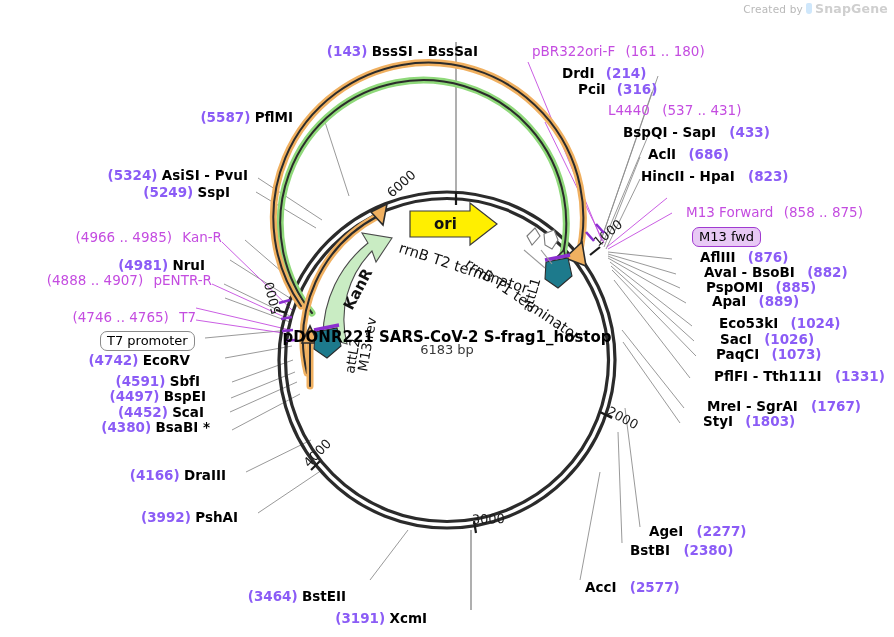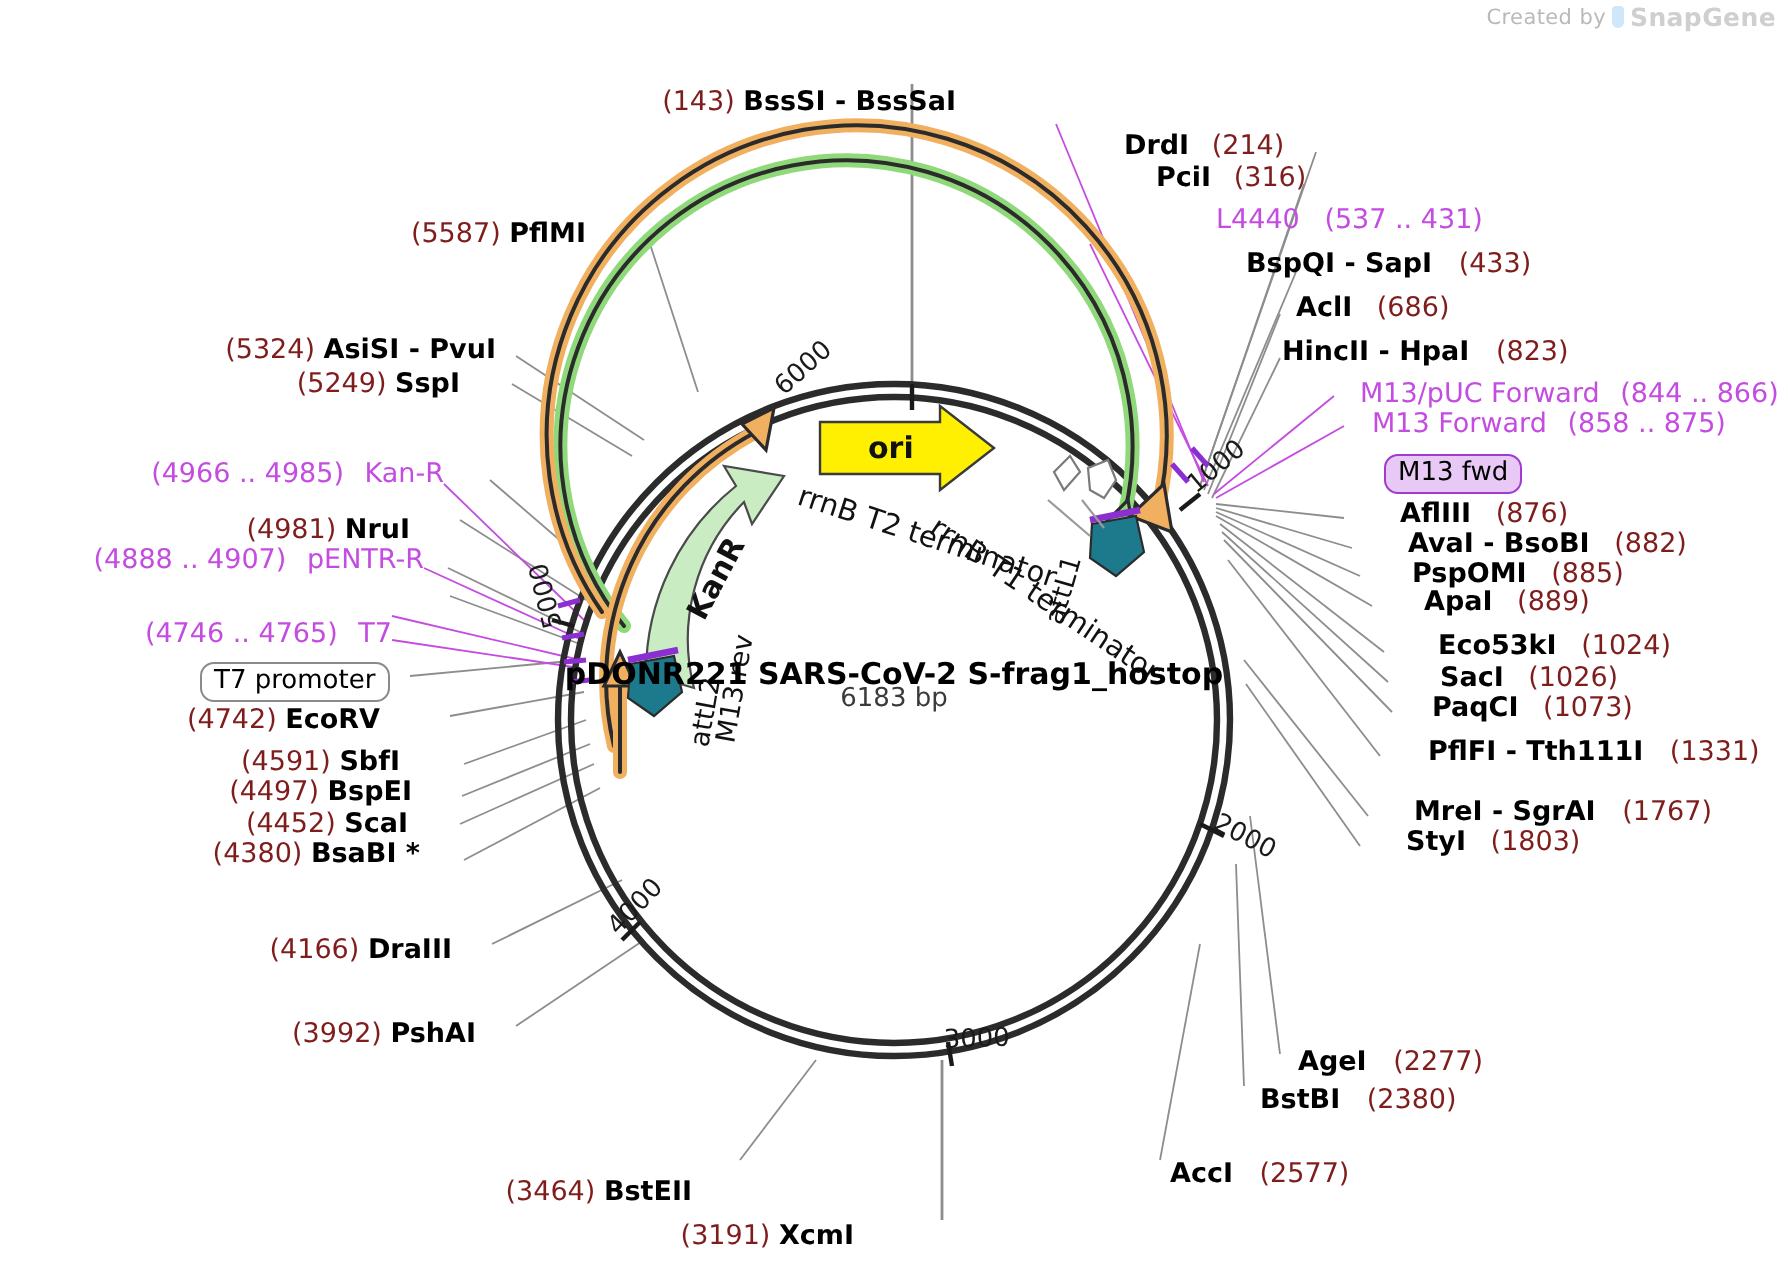--- a/index.html
+++ b/index.html
@@ -18,21 +18,21 @@
 
   .lbl {
     position: absolute;
     white-space: nowrap;
     font-family: "DejaVu Sans", sans-serif;
     font-size: 13.5px;
     color: #000;
     line-height: 1;
   }
   .lbl .nm { font-weight: bold; }
-  .lbl .pos { font-weight: normal; color: #7f1d1d; }
+  .lbl .pos { font-weight: bold; color: #8b5cf6; }
   .lbl.right { text-align: left; }
   .lbl.left  { text-align: right; transform: translateX(-100%); }
 
   .feat {
     position: absolute;
     white-space: nowrap;
     font-family: "DejaVu Sans", sans-serif;
     font-size: 13.5px;
     color: #c44ce0;
     line-height: 1;
@@ -258,28 +258,28 @@
     <span>Created by</span>
     <span class="wm-tick"></span>
     <span class="brand">SnapGene</span>
   </div>
 
   <div class="lbl left" style="left:478px; top:45px;">
     <span class="pos">(143)</span>
     <span class="nm">BssSI  -  BssSaI</span>
   </div>
 
+  <div class="feat" style="left:532px; top:45px;">
+    <span>pBR322ori-F</span>
+    <span class="pos" style="margin-left:6px;">(161 .. 180)</span>
+  </div>
   <div class="feat" style="left:608px; top:104px;">
     <span>L4440</span>
     <span class="pos" style="margin-left:8px;">(537 .. 431)</span>
   </div>
-  <div class="feat" style="left:680px; top:191px;">
-    <span>M13/pUC Forward</span>
-    <span class="pos" style="margin-left:6px;">(844 .. 866)</span>
-  </div>
   <div class="feat" style="left:686px; top:206px;">
     <span>M13 Forward</span>
     <span class="pos" style="margin-left:6px;">(858 .. 875)</span>
   </div>
 
   <div class="badge purple" style="left:692px; top:227px;">M13 fwd</div>
   <div class="badge gray" style="left:100px; top:331px;">T7 promoter</div>
 
   <div class="lbl right" style="left:562px; top:67px;">
     <span class="nm">DrdI</span>

